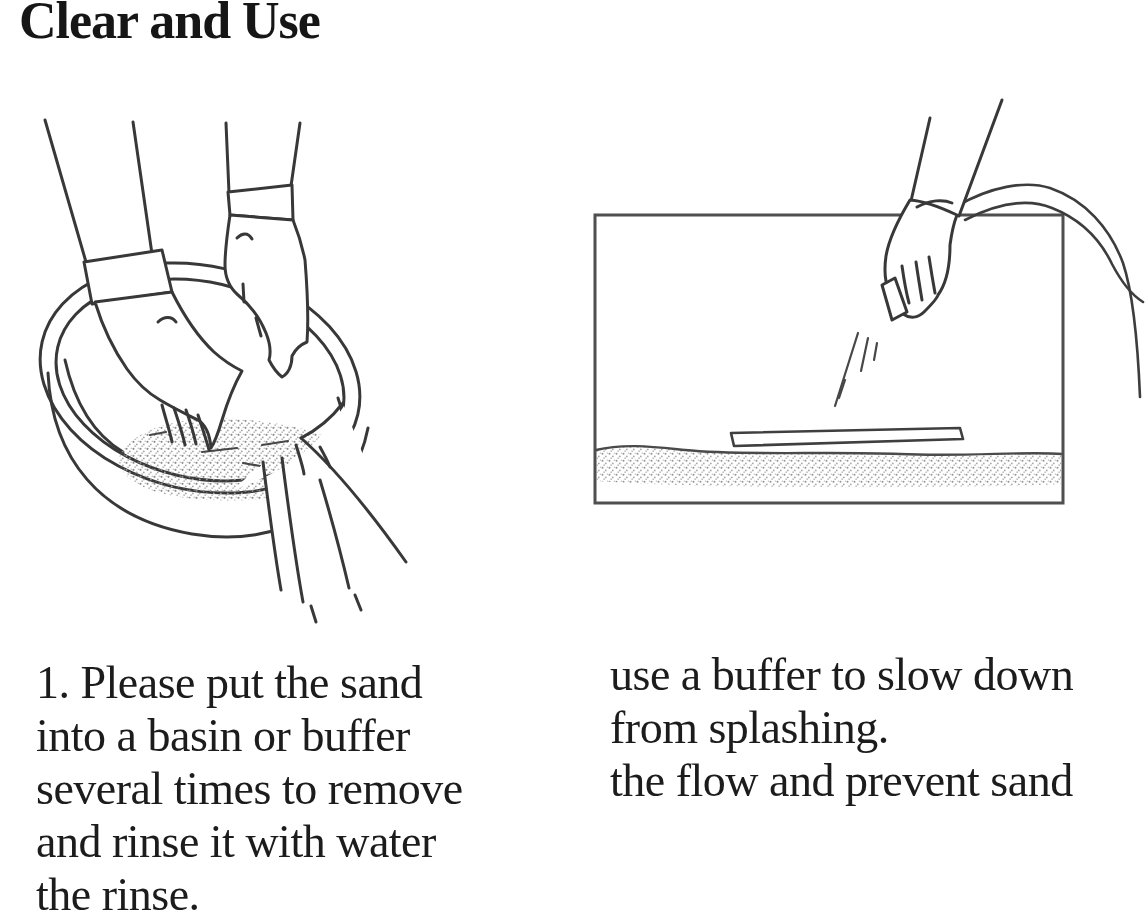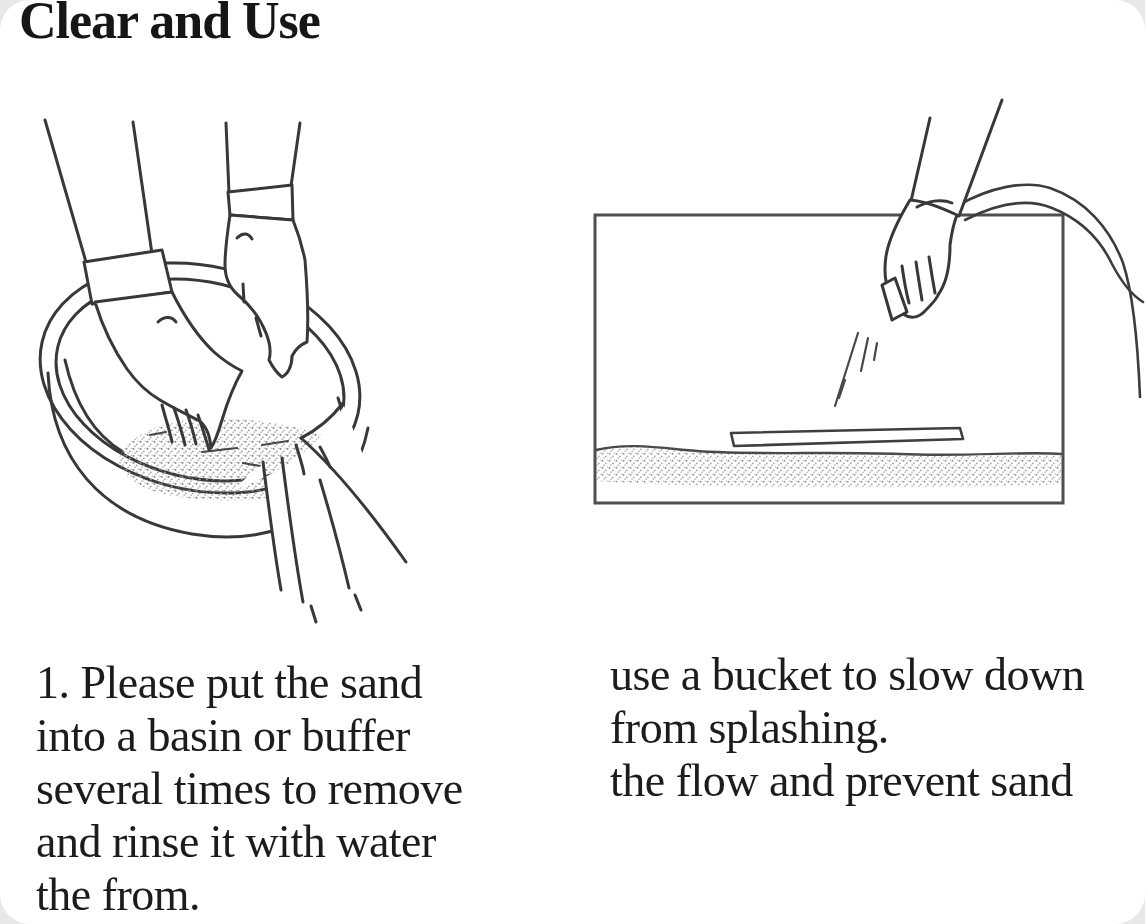--- a/index.html
+++ b/index.html
@@ -2,21 +2,20 @@
 <html><head>
 <meta charset="utf-8">
 <style>
   html,body{margin:0;padding:0;background:#e8e8e8;}
   .stage{
     position:relative;
     width:1145px;height:924px;
     background:#ffffff;
     overflow:hidden;
     font-family:"Liberation Serif","DejaVu Serif",serif;
-    border-radius:30px;
   }
   .page-title{
     position:absolute;left:19px;top:-10px;
     font-size:52px;font-weight:700;color:#161616;
     letter-spacing:-1px;line-height:1.2;
     font-family:"Liberation Serif","DejaVu Serif",serif;
   }
   .illus{position:absolute;}
   .illus-1{left:20px;top:90px;}
   .illus-2{left:580px;top:88px;}
@@ -167,22 +166,22 @@
         <path d="M349,169 C351,182 353,194 355,205"></path>
       </g>
     </g>
   </svg>
 
   <div class="caption caption-1">
     <div>1. Please put the sand</div>
     <div>into a basin or buffer</div>
     <div>several times to remove</div>
     <div>and rinse it with water</div>
-    <div>the from.</div>
+    <div>the rinse.</div>
   </div>
 
   <div class="caption caption-2">
-    <div>use a bucket to slow down</div>
+    <div>use a buffer to slow down</div>
     <div>from splashing.</div>
     <div>the flow and prevent sand</div>
   </div>
 
 </div>
 
 </body></html>

